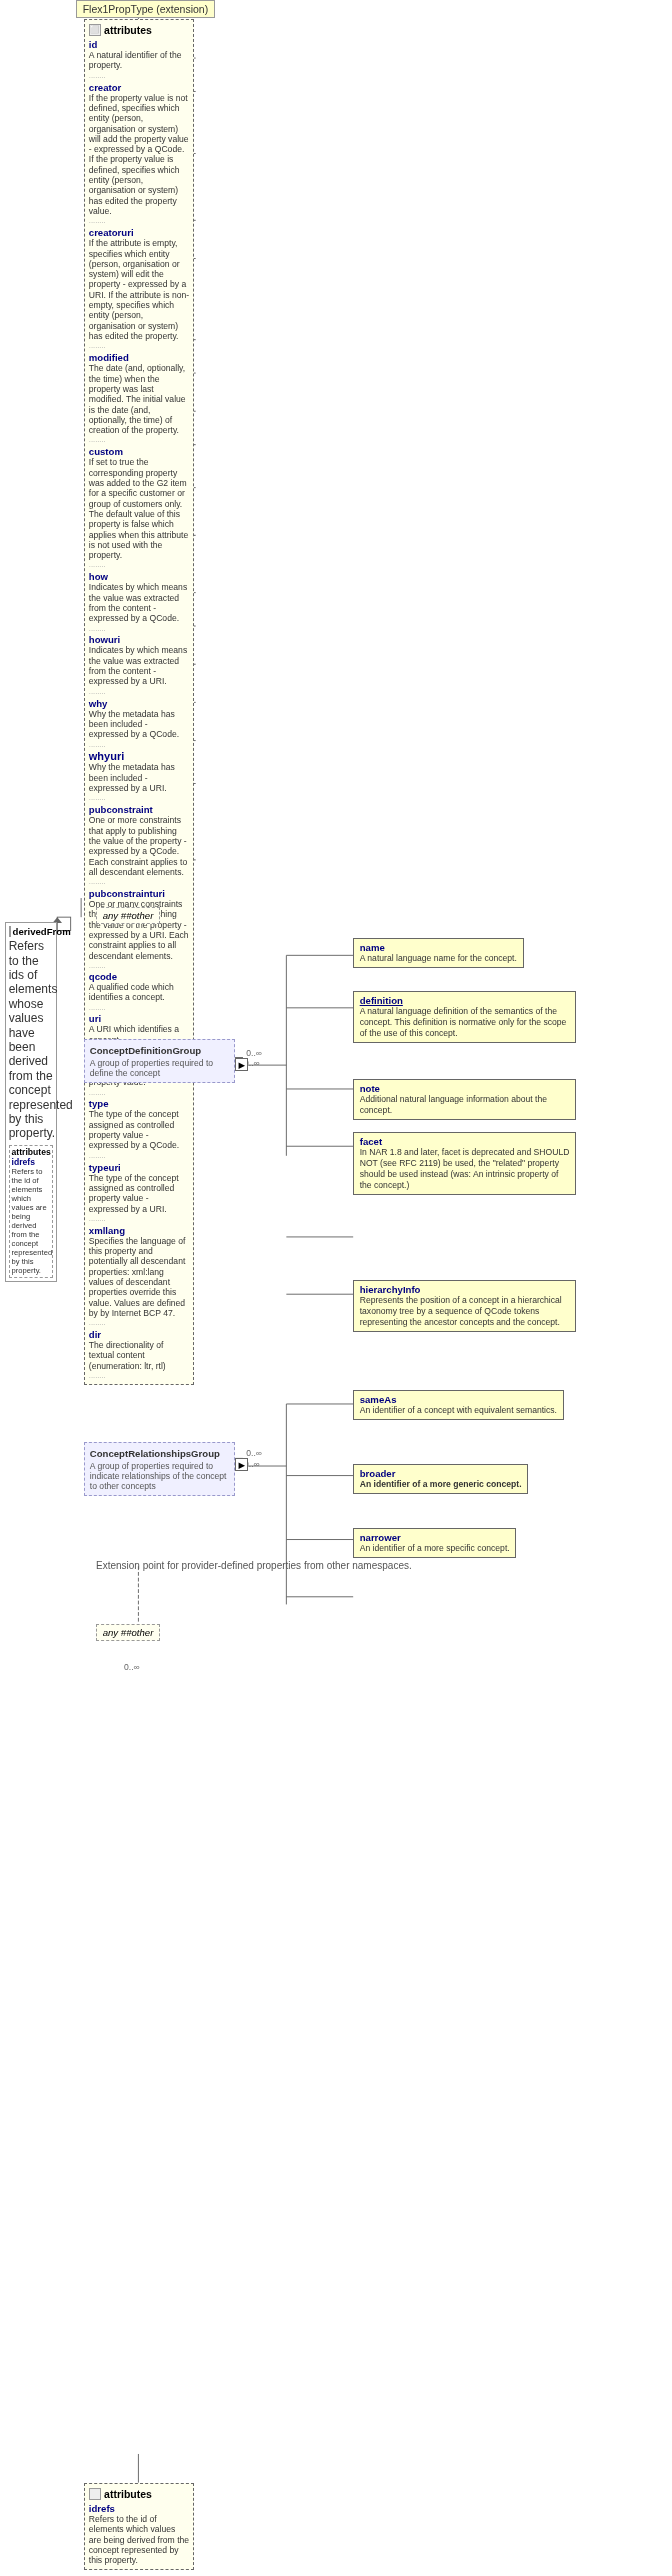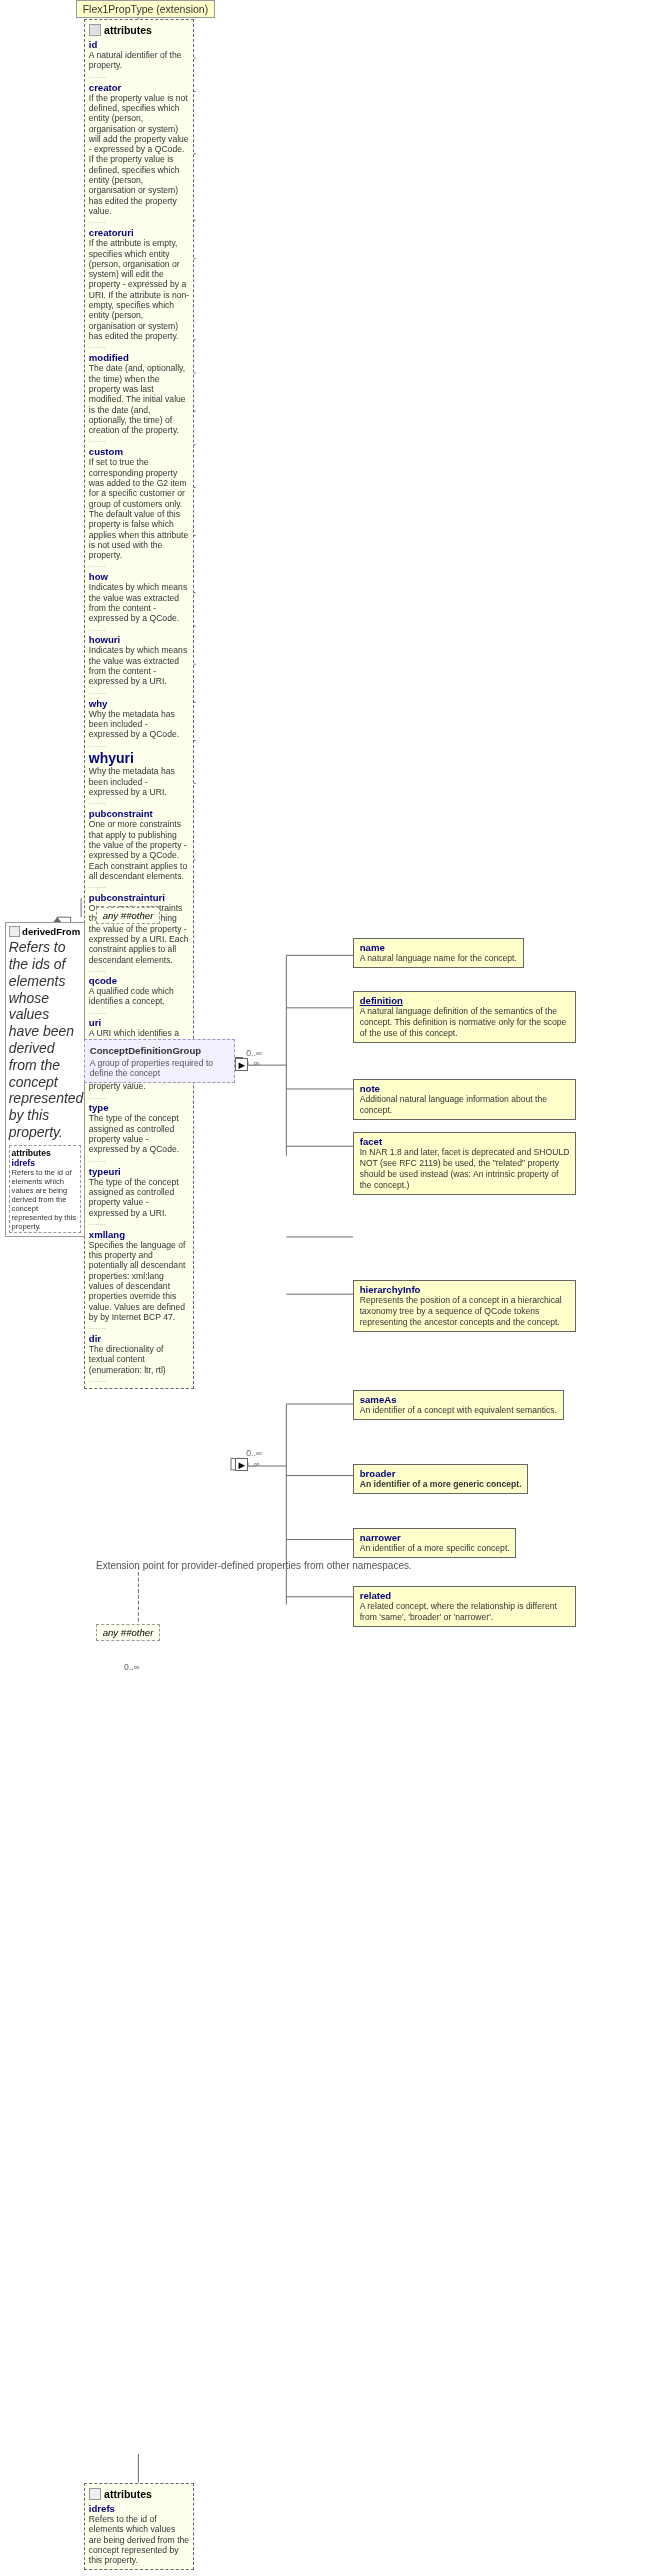--- a/index.html
+++ b/index.html
@@ -192,21 +192,21 @@
       <div style="color:#aaa;font-size:7.6px;">........</div>
     </div>
 
     <div style="margin-top:1.9px;">
       <div style="color:#000080;font-weight:bold;font-size:9.6px;">why</div>
       <div style="color:#333;font-size:8.6px;line-height:1.2;">Why the metadata has been included - expressed by a QCode.</div>
       <div style="color:#aaa;font-size:7.6px;">........</div>
     </div>
 
     <div style="margin-top:1.9px;">
-      <div style="color:#000080;font-weight:bold;font-size:14px;">whyuri</div>
+      <div style="color:#000080;font-weight:bold;font-size:11px;">whyuri</div>
       <div style="color:#333;font-size:8.6px;line-height:1.2;">Why the metadata has been included - expressed by a URI.</div>
       <div style="color:#aaa;font-size:7.6px;">........</div>
     </div>
 
     <div style="margin-top:1.9px;">
       <div style="color:#000080;font-weight:bold;font-size:9.6px;">pubconstraint</div>
       <div style="color:#333;font-size:8.6px;line-height:1.2;">One or more constraints that apply to publishing the value of the property - expressed by a QCode. Each constraint applies to all descendant elements.</div>
       <div style="color:#aaa;font-size:7.6px;">........</div>
     </div>
 
@@ -256,39 +256,43 @@
       <div style="color:#000080;font-weight:bold;font-size:9.6px;">dir</div>
       <div style="color:#333;font-size:8.6px;line-height:1.2;">The directionality of textual content (enumeration: ltr, rtl)</div>
       <div style="color:#aaa;font-size:7.6px;">........</div>
     </div>
   </div>
 
   <div style="position:absolute; top:907px; left:96px; border:1px dashed #999; background:#fffff0; padding:1.9px 5.7px; font-size:9.6px; font-style:italic;">
     <span>any ##other</span>
   </div>
 
-  <div style="position:absolute; top:922px; left:4.8px; width:80px; border:1px solid #999; background:#fff; padding:2.9px;">
+  <div style="position:absolute; top:922px; left:4.8px; width:52px; border:1px solid #999; background:#fff; padding:2.9px;">
     <div style="display:flex;align-items:center;gap:1.9px;margin-bottom:1.9px;">
       <div style="width:11.5px;height:11.5px;background:#eee;border:1px solid #999;"></div>
       <span style="font-weight:bold;font-size:9.6px;">derivedFrom</span>
     </div>
-    <div style="font-size:14px;color:#333;line-height:1.2;font-style:italic;">Refers to the ids of elements whose values have been derived from the concept represented by this property.</div>
+    <div style="font-size:12px;color:#333;line-height:1.2;">Refers to the ids of elements whose values have been derived from the concept represented by this property.</div>
 
     <div style="margin-top:3.8px;border:1px dashed #999;padding:1.9px;">
       <div style="font-weight:bold;font-size:8.6px;">attributes</div>
       <div style="color:#000080;font-weight:bold;font-size:8.6px;">idrefs</div>
       <div style="font-size:7.6px;color:#333;">Refers to the id of elements which values are being derived from the concept represented by this property.</div>
     </div>
   </div>
 
   <div style="position:absolute; top:1039px; left:84px; width:151px; border:1.9px dashed #9999cc; background:#f0f0ff; padding:4.8px;">
     <div style="font-weight:bold;font-size:9.6px;color:#333;margin-bottom:1.9px;">ConceptDefinitionGroup</div>
     <div style="font-size:8.6px;color:#555;">A group of properties required to define the concept</div>
   </div>
 
+  <div style="position:absolute; top:1442px; left:84px; width:151px; border:1.9px dashed #9999cc; background:#f0f0ff; padding:4.8px;">
+    <div style="font-weight:bold;font-size:9.6px;color:#333;margin-bottom:1.9px;">ConceptRelationshipsGroup</div>
+    <div style="font-size:8.6px;color:#555;">A group of properties required to indicate relationships of the concept to other concepts</div>
+  </div>
 
   <div style="position:absolute; top:1624px; left:96px; border:1px dashed #999; background:#fffff0; padding:1.9px 5.7px; font-size:9.6px; font-style:italic;">
     <span>any ##other</span>
   </div>
   <div style="position:absolute;top:1560px;left:96px;font-size:10px;color:#555;">Extension point for provider-defined properties from other namespaces.</div>
   <div style="position:absolute;top:1662px;left:124px;font-size:8.6px;color:#666;">0..∞</div>
 
   <div style="position:absolute;top:938px;left:353px;border:1px solid #666;background:#ffffcc;padding:2.9px 5.7px;">
     <div style="font-weight:bold;color:#000080;font-size:9.6px;">name</div>
     <div style="font-size:8.6px;color:#333;max-width:210px;line-height:1.3;">A natural language name for the concept.</div>
@@ -323,24 +327,20 @@
   <div style="position:absolute;top:1464px;left:353px;border:1px solid #666;background:#ffffcc;padding:2.9px 5.7px;">
     <div style="font-weight:bold;color:#000080;font-size:9.6px;">broader</div>
     <div style="font-size:8.6px;color:#333;max-width:210px;line-height:1.3;font-weight:bold;">An identifier of a more generic concept.</div>
   </div>
 
   <div style="position:absolute;top:1528px;left:353px;border:1px solid #666;background:#ffffcc;padding:2.9px 5.7px;">
     <div style="font-weight:bold;color:#000080;font-size:9.6px;">narrower</div>
     <div style="font-size:8.6px;color:#333;max-width:210px;line-height:1.3;">An identifier of a more specific concept.</div>
   </div>
 
-  <div style="position:absolute;top:1586px;left:353px;border:1px solid #666;background:#ffffcc;padding:2.9px 5.7px;">
-    <div style="font-weight:bold;color:#000080;font-size:9.6px;">related</div>
-    <div style="font-size:8.6px;color:#333;max-width:210px;line-height:1.3;">A related concept, where the relationship is different from 'same', 'broader' or 'narrower'.</div>
-  </div>
 
   <div style="position:absolute; top:2483px; left:84px; width:110px; border:1px dashed #666; background:#ffffee; padding:3.8px;">
     <div style="display:flex;align-items:center;gap:2.9px;margin-bottom:2.9px;">
       <div style="width:12.4px;height:12.4px;background:#eee;border:1px solid #999;"></div>
       <span style="font-weight:bold;font-size:10.5px;">attributes</span>
     </div>
     <div>
       <div style="color:#000080;font-weight:bold;font-size:9.6px;">idrefs</div>
       <div style="color:#333;font-size:8.6px;line-height:1.2;">Refers to the id of elements which values are being derived from the concept represented by this property.</div>
     </div>

